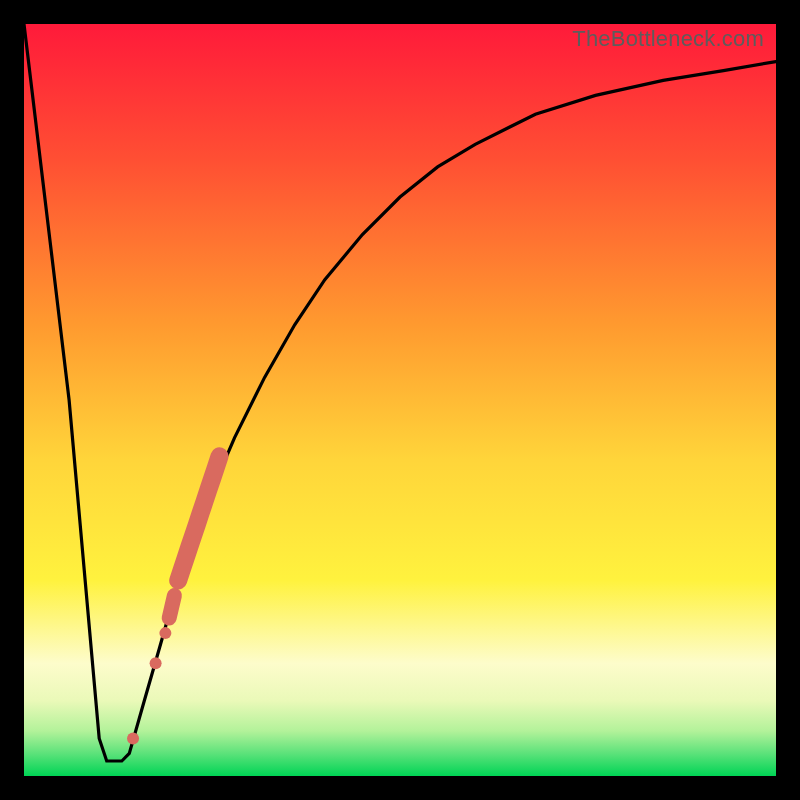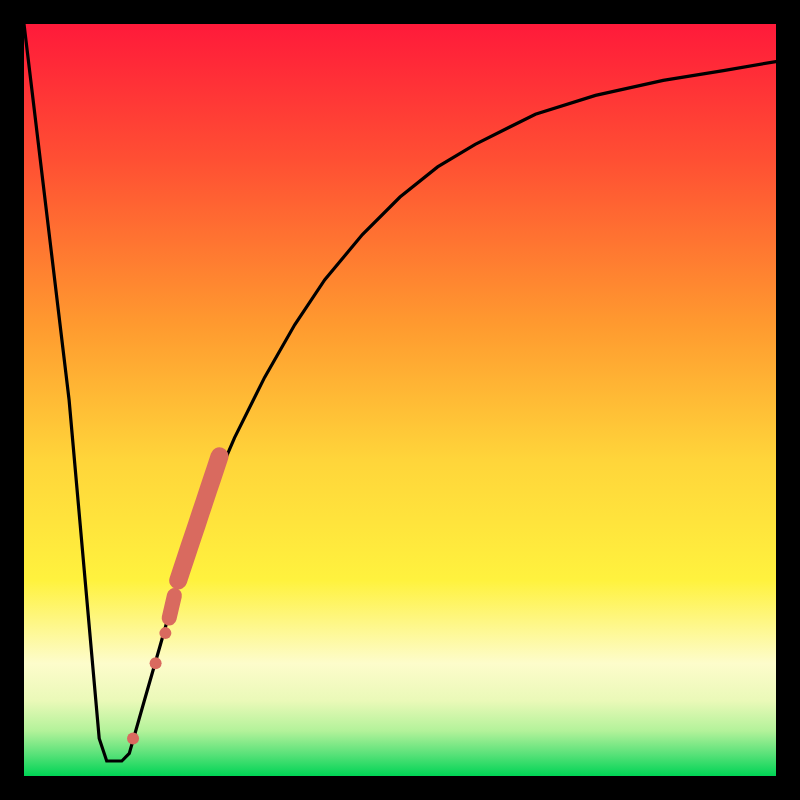--- a/index.html
+++ b/index.html
@@ -61,13 +61,14 @@
 
     <g id="marker-layer">
         <circle cx="109.03999999999999" cy="714.4" r="6" fill="#d96a5f"></circle>
         <circle cx="131.6" cy="639.2" r="6" fill="#d96a5f"></circle>
         <circle cx="141.376" cy="609.12" r="6" fill="#d96a5f"></circle>
         <line x1="145.136" y1="594.08" x2="150.4" y2="571.52" stroke="#d96a5f" stroke-width="15" stroke-linecap="round"></line>
         <path d="M154.2 556.5 L157.9 545.2 L161.7 533.9 L165.4 522.6 L169.2 511.4 L173.0 500.1 L176.7 488.8 L180.5 477.5 L184.2 466.2 L188.0 455.0 L191.8 443.7 L195.5 432.4" fill="none" stroke="#d96a5f" stroke-width="18" stroke-linecap="round"></path>
       </g>
   </svg>
 
+  <div class="watermark">TheBottleneck.com</div>
 </div>
 
 </body></html>

